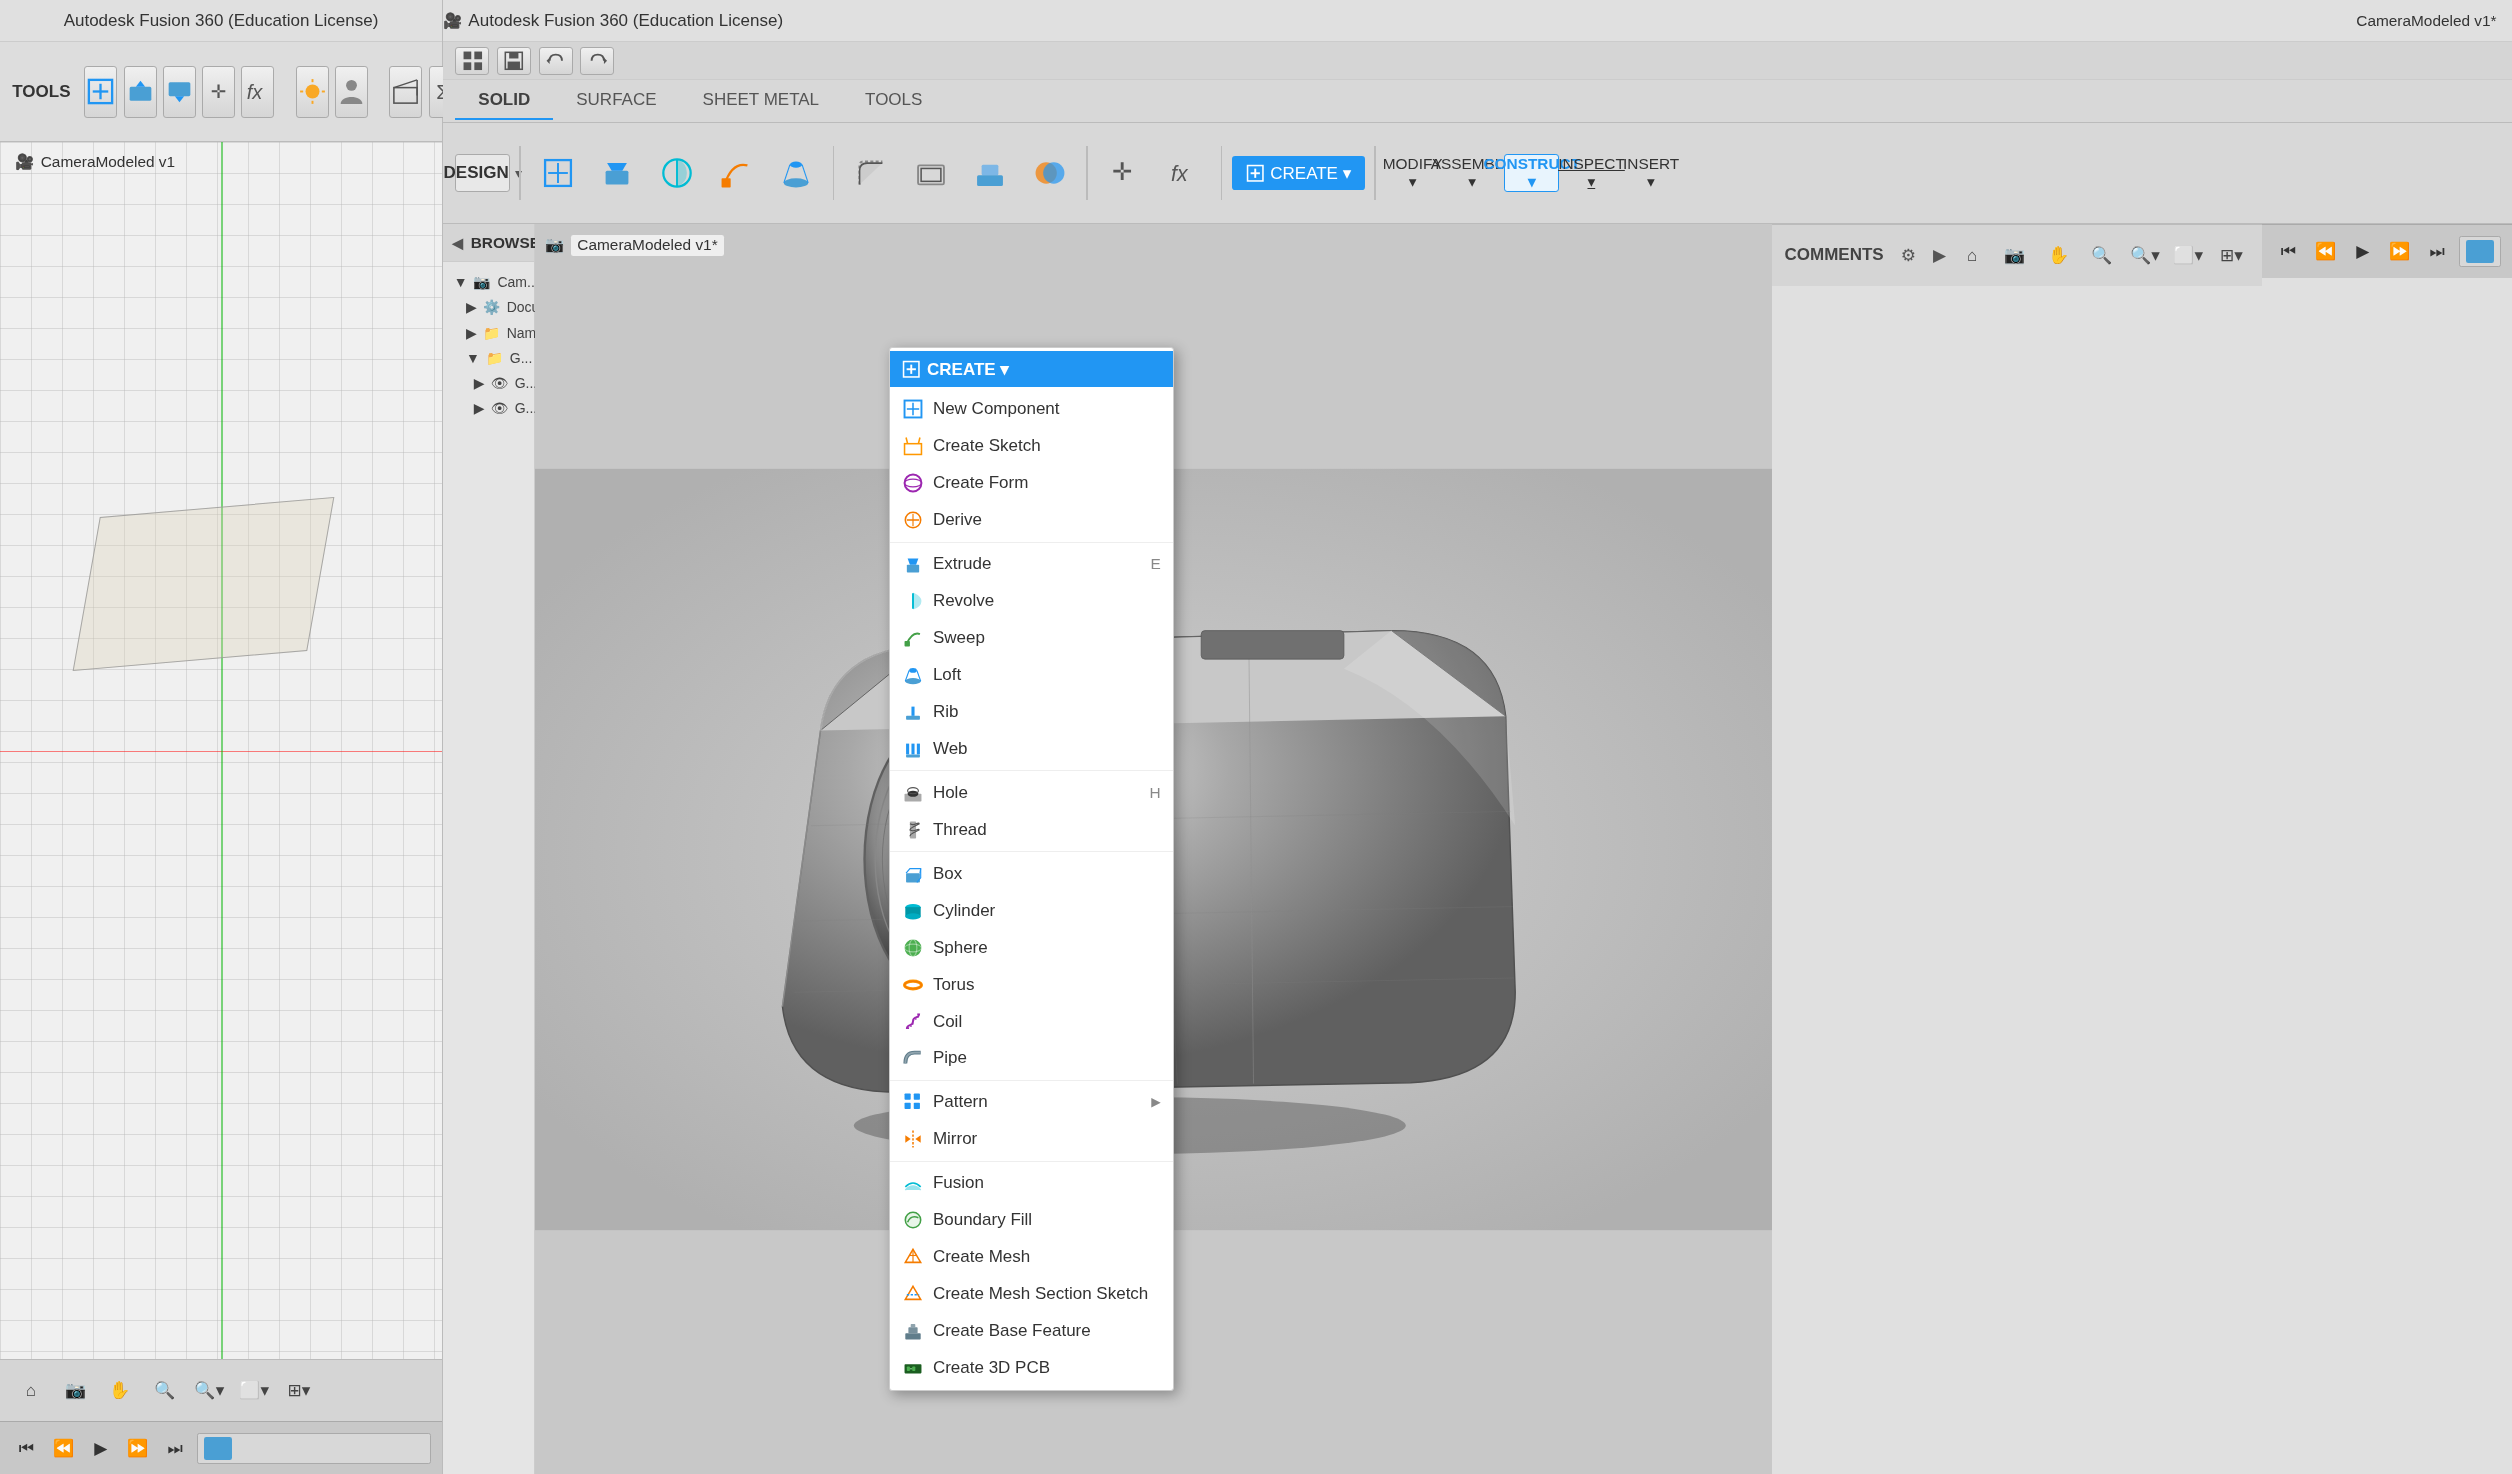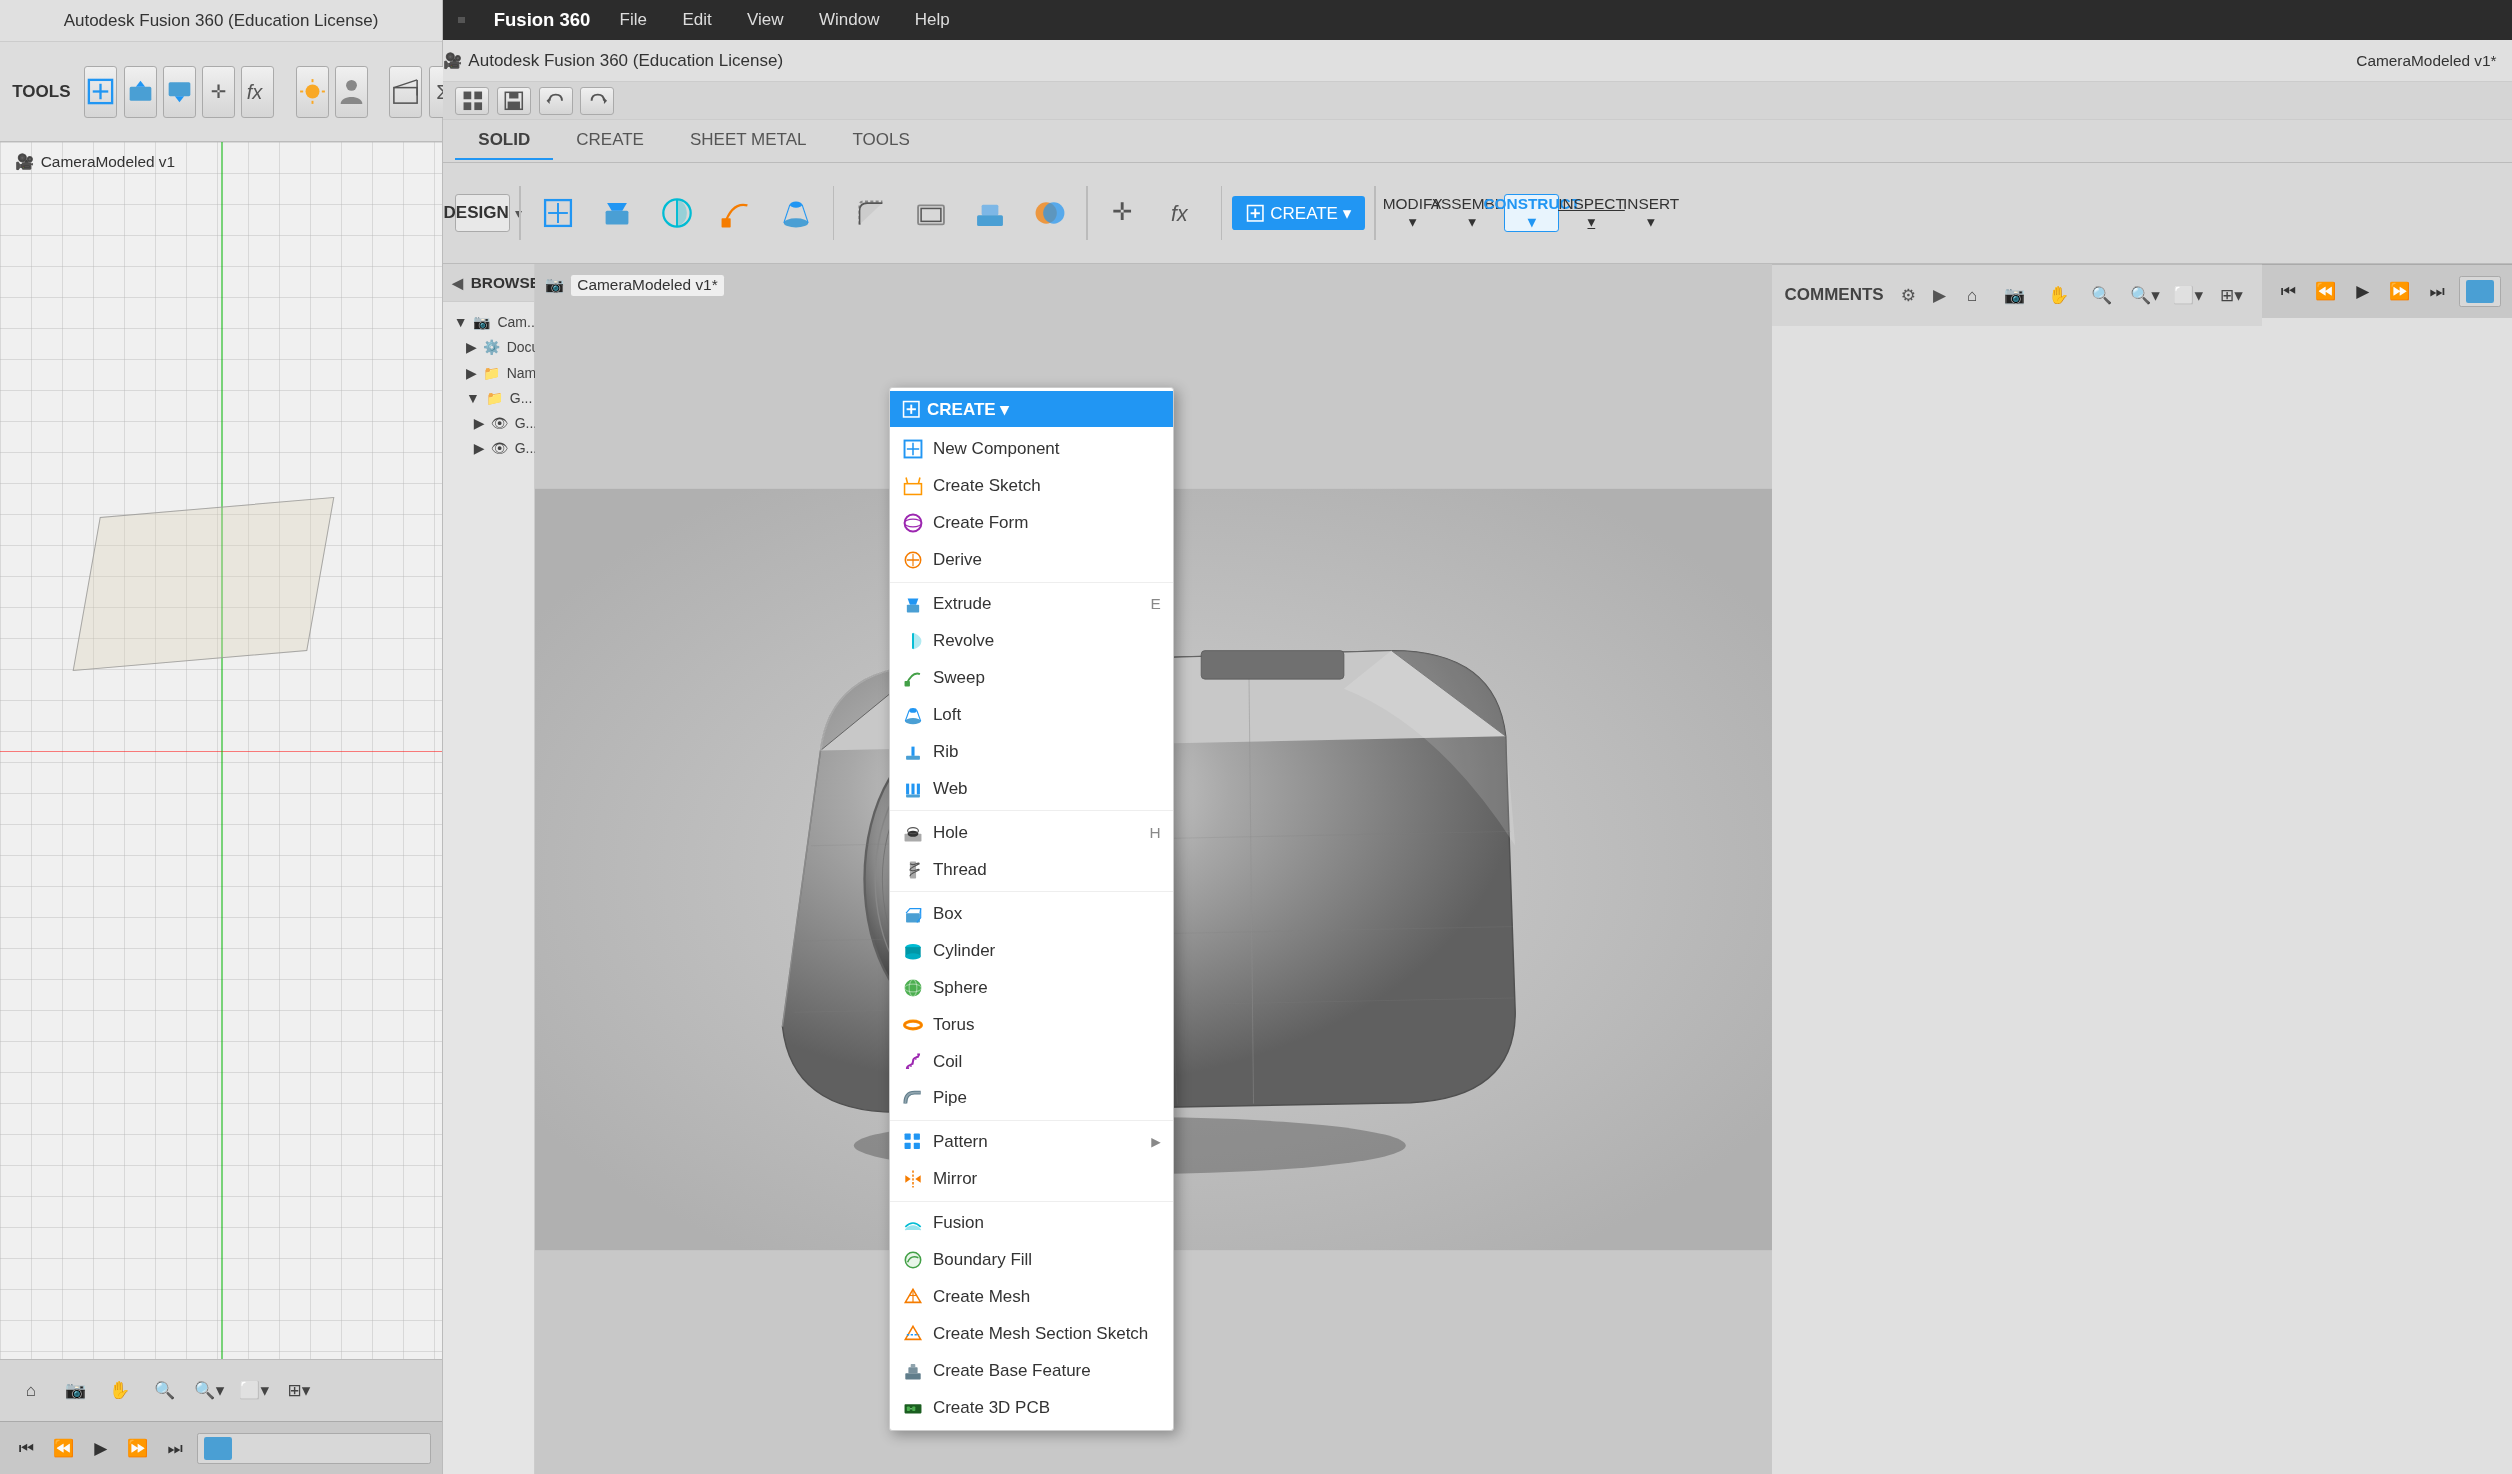--- a/index.html
+++ b/index.html
@@ -592,30 +592,20 @@
       <button class="timeline-btn">⏩</button>
       <button class="timeline-btn">⏭</button>
       <div class="timeline-track">
         <div class="timeline-marker"></div>
       </div>
     </div>
   </div>
 
   <div class="right-panel">
 
-    <div class="menu-bar">
-
-      <div style="width:6.2px; height:6.2px; background:#555; border-radius:50; margin-right:6.2px;"></div>
-      <span class="menu-bar-app">Fusion 360</span>
-      <span class="menu-item">File</span>
-      <span class="menu-item">Edit</span>
-      <span class="menu-item">View</span>
-      <span class="menu-item">Window</span>
-      <span class="menu-item">Help</span>
-    </div>
 
     <div class="right-titlebar">
       <span style="font-size:15.4px; margin-right:6.2px;">🎥</span>
       <span>Autodesk Fusion 360 (Education License)</span>
       <span style="flex:1;"></span>
       <span style="margin-right:15.4px; font-size:15.4px;">CameraModeled v1*</span>
     </div>
 
     <div class="right-main-toolbar">
 
@@ -644,21 +634,21 @@
         <button class="tool-icon-btn" style="width:34px; height:28px;">
           <svg width="21.6" height="21.6" viewBox="0 0 28 28">
               <path d="M22,14 Q22,6 14,6 Q6,6 6,14" fill="none" stroke="#555" stroke-width="2.5"></path>
               <polygon points="22,10 22,18 26,14" fill="#555"></polygon>
             </svg>
         </button>
       </div>
 
       <div class="toolbar-tabs">
         <div class="toolbar-tab active">SOLID</div>
-        <div class="toolbar-tab">CREATE</div>
+        <div class="toolbar-tab">SURFACE</div>
         <div class="toolbar-tab">SHEET METAL</div>
         <div class="toolbar-tab">TOOLS</div>
       </div>
 
       <div class="toolbar-icons-row">
 
         <button class="right-tool-btn" style="padding:0 9.2px; flex-direction:row; gap:6.2px; border:0.8px solid #aaa; border-radius:3.1px; height:38px; background:#e8e8e8;">
           <span style="font-size:17px; font-weight:bold; color:#333;">DESIGN</span>
           <span style="font-size:14px; color:#555;">▾</span>
         </button>

